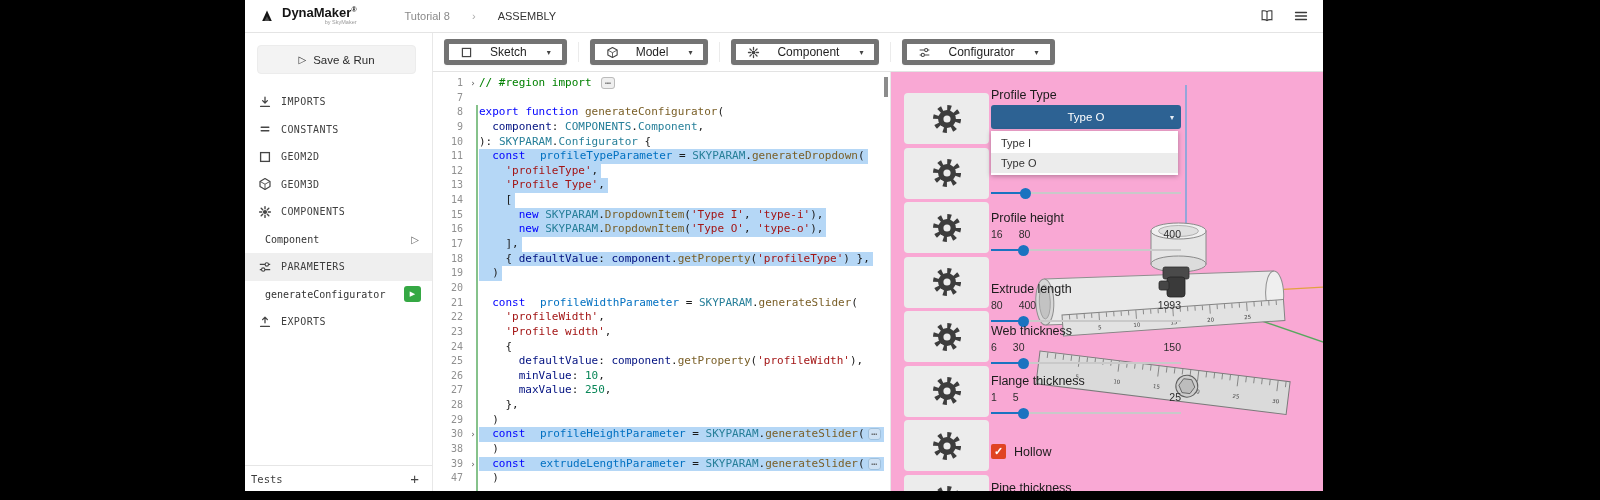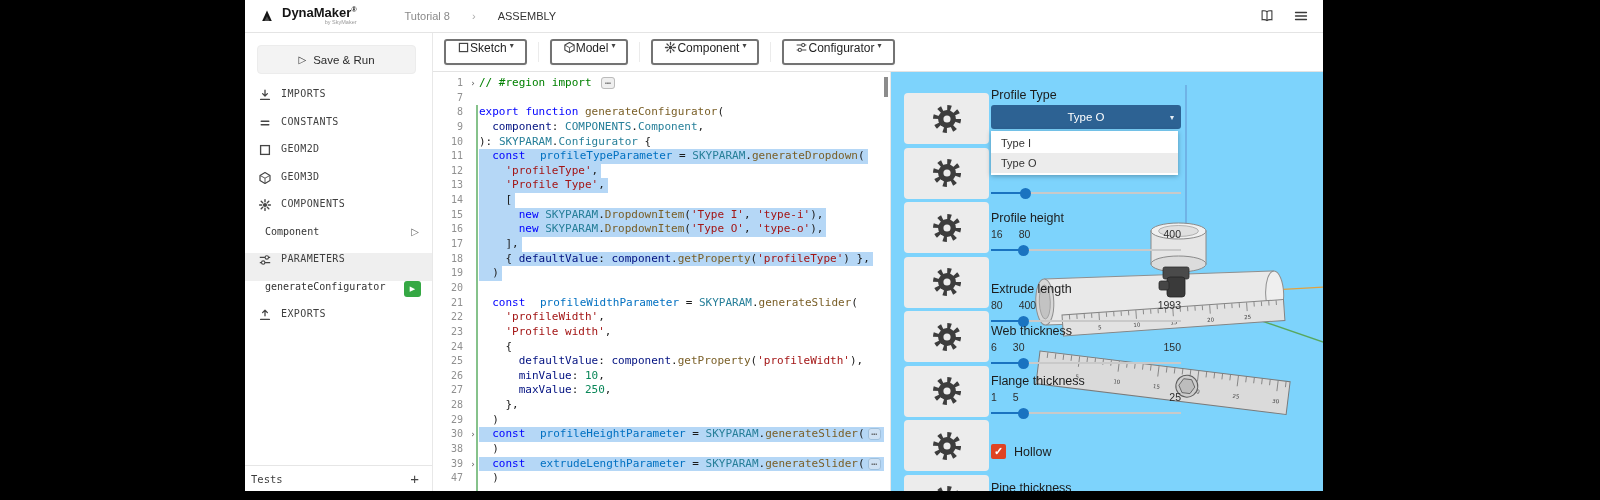--- a/index.html
+++ b/index.html
@@ -25,41 +25,41 @@
   
   .app-body{position:absolute;top:33px;left:0;right:0;bottom:0;display:flex;}
   .sidebar{width:187px;flex:none;border-right:1px solid #e8e8e8;position:relative;background:#fff;}
   .main-col{flex:1;display:flex;flex-direction:column;min-width:0;}
 
   
   .save-run{margin:12px 16px 14px 12px;height:27px;background:#f3f3f3;border:1px solid #ececec;
             border-radius:4px;display:flex;align-items:center;justify-content:center;gap:7px;
             font-size:11.5px;color:#2b2b2b;cursor:pointer;}
   .save-run .play{font-size:10px;color:#333;}
-  .nav-item{height:27.5px;display:flex;align-items:flex-start;padding-left:13px;gap:9px;cursor:pointer;}
+  .nav-item{height:27.5px;display:flex;align-items:center;padding-left:13px;gap:9px;cursor:pointer;}
   .nav-item.active{background:#efefef;}
   .nav-icon{width:14px;height:14px;flex:none;}
   .nav-icon svg{width:14px;height:14px;display:block;}
   .nav-label{font-family:"DejaVu Sans Mono",monospace;font-size:10px;letter-spacing:.4px;color:#3f3f3f;}
   .nav-item.sub{padding-left:20px;}
   .nav-item.sub .nav-label{font-size:10px;color:#333;letter-spacing:0;}
   .nav-play-outline{margin-left:auto;margin-right:13px;font-size:10px;color:#666;}
   .nav-play-green{margin-left:auto;margin-right:11px;width:17px;height:16px;background:#35a844;
                   border-radius:3px;color:#fff;font-size:7px;display:flex;align-items:center;
                   justify-content:center;}
   .tests-bar{position:absolute;bottom:0;left:0;right:0;height:26px;border-top:1px solid #e6e6e6;
              display:flex;align-items:center;padding:0 13px 0 6px;box-sizing:border-box;
              font-family:"DejaVu Sans Mono",monospace;font-size:10.5px;color:#3c3c3c;background:#fff;}
   .tests-plus{margin-left:auto;font-size:15px;color:#444;cursor:pointer;font-family:"Liberation Sans",sans-serif;}
 
   
   .toolbar{height:39px;box-sizing:border-box;padding:6px 0 0 11px;border-bottom:1px solid #e3e3e3;
            display:flex;gap:11px;align-items:flex-start;background:#fff;}
-  .tb-btn{height:26px;border:2px solid #737373;border-radius:3px;background:#fff;display:flex;
-          gap:0;padding:0 11px;font-size:12px;color:#1f1f1f;cursor:pointer;
+  .tb-btn{height:26px;border:5px solid #737373;border-radius:3px;background:#fff;display:flex;
+          align-items:center;gap:17px;padding:0 11px;font-size:12px;color:#1f1f1f;cursor:pointer;
           font-family:"Liberation Sans",sans-serif;box-shadow:0 1px 2px rgba(0,0,0,.04);}
   .tb-icon svg{width:13px;height:13px;display:block;}
   .tb-caret{font-size:8px;color:#444;margin-left:3px;}
   .tb-sep{width:1px;height:20px;background:#ebebeb;margin-top:3px;}
 
   
   .editor-row{flex:1;display:flex;min-height:0;overflow:hidden;}
   .editor{width:458px;flex:none;position:relative;border-right:1px solid #e8e8e8;
           padding-top:4px;box-sizing:border-box;background:#fff;overflow:hidden;
           font-family:"DejaVu Sans Mono",monospace;font-size:11px;}
@@ -72,21 +72,21 @@
   .tk-n{color:#098658;} .tk-f{color:#795e26;} .tk-v{color:#001080;} .tk-cv{color:#0070c1;margin-left:8px;}
   .tk-c{color:#008000;}
   .tk-fb{background:#efefef;border:1px solid #bbb;border-radius:3px;padding:0 3px;margin-left:3px;
          color:#555;font-size:9px;}
   .tk-fbs{background:#cfe1f3;border:1px solid #9fc0dd;border-radius:3px;padding:0 3px;margin-left:3px;
           color:#555;font-size:9px;}
   .change-bar{position:absolute;left:43px;top:33px;bottom:0;width:2px;background:#86c28b;}
   .scroll-thumb{position:absolute;right:2px;top:5px;width:4px;height:20px;background:#8c8c8c;cursor:pointer;}
 
   
-  .right-region{flex:1;position:relative;background:#7dd3fc;overflow:hidden;}
+  .right-region{flex:1;position:relative;background:#f9a8d4;overflow:hidden;}
   .viewport{position:absolute;left:55px;top:13px;z-index:1;cursor:grab;}
   .gear-col{position:absolute;left:13px;top:21px;width:85px;z-index:2;}
   .gear-tile{height:51px;margin-bottom:3.5px;background:#ececec;border-radius:4px;display:flex;
              align-items:center;justify-content:center;cursor:pointer;}
   .gear-tile svg{width:34px;height:34px;display:block;}
   .config-panel{position:absolute;left:100px;top:0;width:190px;height:100%;z-index:3;}
   .pt-label{position:absolute;top:16px;left:0;font-size:12.5px;color:#1c1c1c;}
   .dd-btn{position:absolute;top:33px;left:0;right:0;height:24px;background:#2d6293;border-radius:3px;
           color:#fff;font-size:11.5px;display:flex;align-items:center;justify-content:center;cursor:pointer;}
   .dd-caret{position:absolute;right:7px;top:8px;font-size:8px;color:#e8eef5;}

